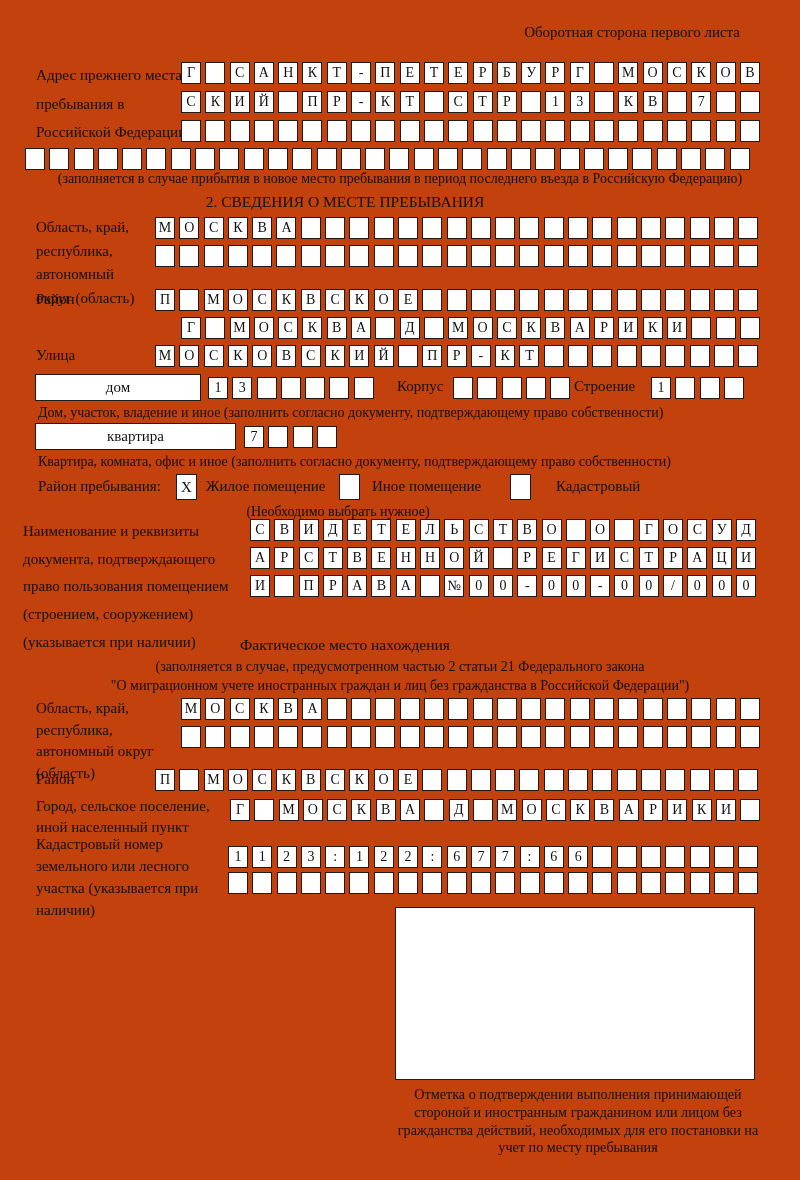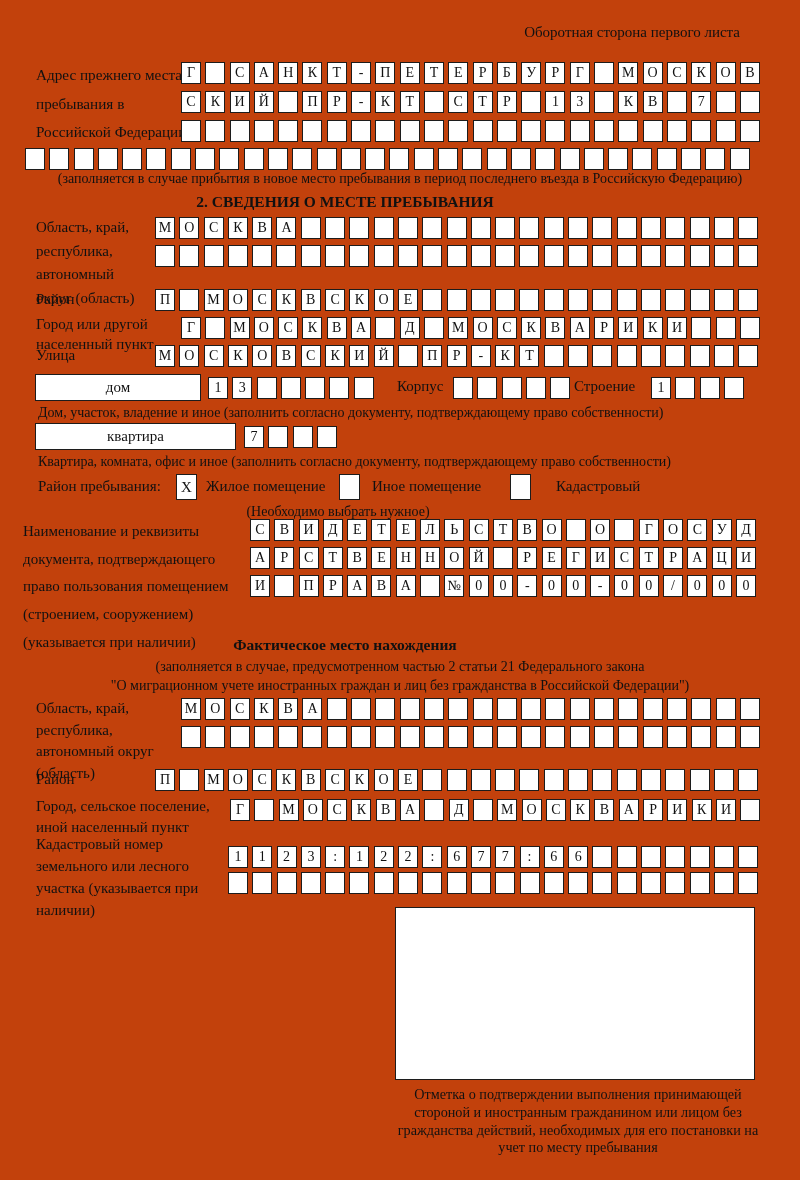--- a/index.html
+++ b/index.html
@@ -1,21 +1,21 @@
 <!DOCTYPE html>
 <html><head>
 <meta charset="utf-8">
 <style>
   html,body{margin:0;padding:0;background:#fff;}
   .page{position:relative;width:800px;height:1180px;background:#c2410c;
         font-family:"Liberation Serif", serif;color:#111;overflow:hidden;}
   .hdr{position:absolute;top:24px;left:0;width:740px;text-align:right;font-size:15px;}
   .lbl{position:absolute;font-size:15px;}
   .note{position:absolute;font-size:14px;}
-  .title{position:absolute;left:0;width:690px;text-align:center;font-weight:bold;font-size:15.5px;}
+  .title{position:absolute;left:0;width:690px;text-align:center;font-weight:normal;font-size:15.5px;}
   .boxrow{position:absolute;display:flex;}
   .cell{box-sizing:border-box;flex:none;width:20px;height:22px;border:1.7px solid #1c1c1c;
         margin-right:4.3px;display:flex;align-items:center;justify-content:center;
         font-size:14px;background:#fff;}
   .bigbox{position:absolute;box-sizing:border-box;border:1.8px solid #1c1c1c;background:#fff;
           display:flex;align-items:center;justify-content:center;font-size:15px;}
   .chk{position:absolute;box-sizing:border-box;width:21px;height:26px;border:1.8px solid #1c1c1c;
        display:flex;align-items:center;justify-content:center;font-size:15px;background:#fff;}
 
   #prev-label{left:36px;top:61px;width:158px;line-height:28.6px;font-size:15.2px;}
@@ -264,21 +264,20 @@
       <span class="cell"></span>
       <span class="cell"></span>
       <span class="cell"></span>
       <span class="cell"></span>
       <span class="cell"></span>
       <span class="cell"></span>
       <span class="cell"></span>
       <span class="cell"></span>
     </div>
 
-  <div class="lbl" id="s2-city-label">Город или другой населенный пункт</div>
   <div class="boxrow" id="s2-city-row">
       <span class="cell">Г</span>
       <span class="cell"></span>
       <span class="cell">М</span>
       <span class="cell">О</span>
       <span class="cell">С</span>
       <span class="cell">К</span>
       <span class="cell">В</span>
       <span class="cell">А</span>
       <span class="cell"></span>

